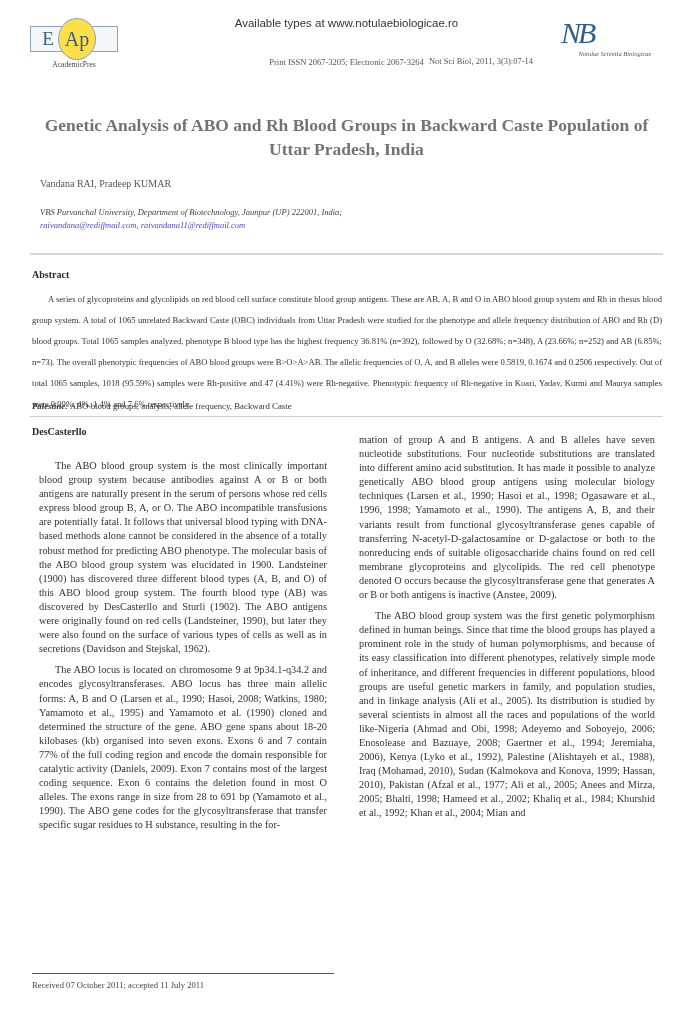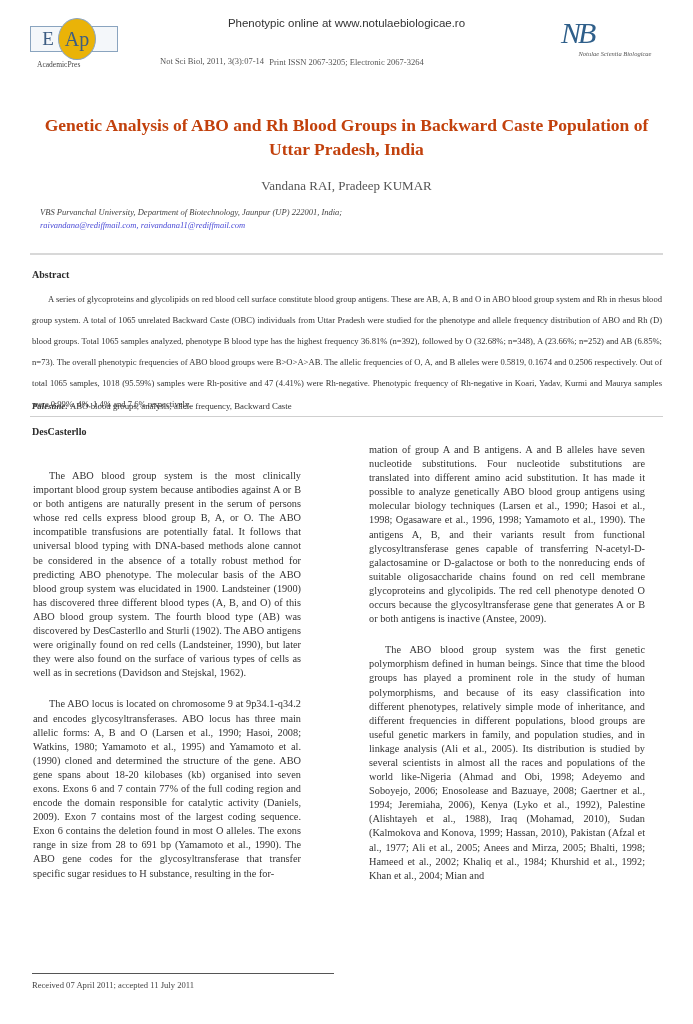--- a/index.html
+++ b/index.html
@@ -4,61 +4,61 @@
 <style>
   html, body { margin:0; padding:0; background:#ffffff; }
   body { width:693px; height:1024px; position:relative; overflow:hidden; color:#2b2b2b;
          font-family:"Liberation Serif","DejaVu Serif",serif; }
   .abs { position:absolute; }
   
   #logo-left { left:28px; top:18px; width:92px; height:50px; }
   .eap-box { position:absolute; top:8px; height:24px; border:1px solid #8aa4bf; background:#f4f7fa; }
   .eap-e { left:2px; width:34px; font-size:19px; color:#3d5d83; text-align:center; line-height:24px; }
   .eap-p { left:62px; width:26px; }
-  .eap-circle { position:absolute; left:30px; top:0px; width:36px; height:40px; border:1px solid #8aa4bf; border-radius:50%; background:#eab308;
+  .eap-circle { position:absolute; left:30px; top:0px; width:36px; height:40px; border:1px solid #8aa4bf; border-radius:50%; background:#fde047;
                 font-size:20px; color:#3d5d83; text-align:center; line-height:40px; }
-  .eap-name { position:absolute; left:9px; top:42px; width:92px; font-size:7.5px; color:#444; }
+  .eap-name { position:absolute; left:0; top:42px; width:92px; text-align:center; font-size:7.5px; color:#444; }
   #logo-right { left:560px; top:18px; width:110px; height:45px; }
   .nsb-mark { position:absolute; left:1px; top:-2px; font-size:30px; font-style:italic; color:#2f5f8a; letter-spacing:-3px; }
   .nsb-name { position:absolute; left:0; top:32px; width:110px; text-align:center; font-size:6.5px; color:#555; font-style:italic; }
   #avail { left:160px; top:17px; width:373px; text-align:center; font-family:"Liberation Sans","DejaVu Sans",sans-serif; font-size:11.5px; color:#333; }
   #issn { left:160px; top:57px; width:373px; text-align:center; font-size:8.5px; color:#555; }
-  #citation { left:160px; top:56px; width:373px; text-align:left; font-size:8.5px; color:#555; }
+  #citation { left:160px; top:56px; width:373px; text-align:right; font-size:8.5px; color:#555; }
   
-  #title { left:40px; top:113px; width:613px; text-align:center; font-size:17.5px; font-weight:bold; line-height:24px; color:#c2410c; }
-  #authors { left:40px; top:178px; width:613px; text-align:center; font-size:13px; color:#555; }
+  #title { left:40px; top:113px; width:613px; text-align:center; font-size:17.5px; font-weight:bold; line-height:24px; color:#737373; }
+  #authors { left:40px; top:178px; width:613px; font-size:10px; color:#555; }
   #affiliation { left:40px; top:207px; width:613px; text-align:left; font-size:8.5px; font-style:italic; color:#444; }
   #emails { left:40px; top:220px; width:613px; font-size:8.5px; font-style:italic; color:#4b4bd6; }
   #rule-top { left:30px; top:253px; width:633px; height:2px; background:#d8d8d8; }
   
   #abstract-heading { left:32px; top:269px; font-size:10px; font-weight:bold; color:#2b2b2b; }
   #abstract-body { left:32px; top:289px; width:630px; font-size:8.6px; line-height:21px; text-align:justify; text-indent:16px; color:#333; }
   #keywords { left:32px; top:401px; width:630px; font-size:8.8px; color:#333; }
   #keywords .kw-label { font-weight:bold; font-style:italic; }
   #rule-mid { left:30px; top:416px; width:633px; height:1px; background:#cfcfcf; }
   
   .col { font-size:10.3px; line-height:14.1px; text-align:justify; color:#333; }
-  .col p { margin:17px; text-indent:16px; }
+  .col p { margin:7px; text-indent:16px; }
   #intro-heading { left:32px; top:426px; font-size:10px; font-weight:bold; color:#2b2b2b; }
-  #col-left { left:16px; top:452px; width:302px; }
+  #col-left { left:32px; top:452px; width:302px; }
   #col-right { left:352px; top:426px; width:310px; }
   #rule-foot { left:32px; top:973px; width:302px; height:1px; background:#555; }
   #received { left:32px; top:980px; font-size:8.6px; color:#444; }
 </style>
 </head>
 <body>
 
 <div id="logo-left" class="abs">
   <div class="eap-box eap-e">E</div>
   <div class="eap-box eap-p"></div>
   <div class="eap-circle">Ap</div>
   <div class="eap-name">AcademicPres</div>
 </div>
 
-<div id="avail" class="abs">Phenotypic online at www.notulaebiologicae.ro</div>
+<div id="avail" class="abs">Available types at www.notulaebiologicae.ro</div>
 <div id="issn" class="abs">Print ISSN 2067-3205; Electronic 2067-3264</div>
 <div id="citation" class="abs">Not Sci Biol, 2011, 3(3):07-14</div>
 
 <div id="logo-right" class="abs">
   <div class="nsb-mark">NB</div>
   <div class="nsb-name">Notulae Scientia Biologicae</div>
 </div>
 
 <div id="title" class="abs">Genetic Analysis of ABO and Rh Blood Groups in Backward Caste Population of Uttar Pradesh, India</div>
 <div id="authors" class="abs">Vandana RAI, Pradeep KUMAR</div>
@@ -78,13 +78,13 @@
 <div id="col-left" class="abs col">
   <p>The ABO blood group system is the most clinically important blood group system because antibodies against A or B or both antigens are naturally present in the serum of persons whose red cells express blood group B, A, or O. The ABO incompatible transfusions are potentially fatal. It follows that universal blood typing with DNA-based methods alone cannot be considered in the absence of a totally robust method for predicting ABO phenotype. The molecular basis of the ABO blood group system was elucidated in 1900. Landsteiner (1900) has discovered three different blood types (A, B, and O) of this ABO blood group system. The fourth blood type (AB) was discovered by DesCasterllo and Sturli (1902). The ABO antigens were originally found on red cells (Landsteiner, 1990), but later they were also found on the surface of various types of cells as well as in secretions (Davidson and Stejskal, 1962).</p>
   <p>The ABO locus is located on chromosome 9 at 9p34.1-q34.2 and encodes glycosyltransferases. ABO locus has three main allelic forms: A, B and O (Larsen et al., 1990; Hasoi, 2008; Watkins, 1980; Yamamoto et al., 1995) and Yamamoto et al. (1990) cloned and determined the structure of the gene. ABO gene spans about 18-20 kilobases (kb) organised into seven exons. Exons 6 and 7 contain 77% of the full coding region and encode the domain responsible for catalytic activity (Daniels, 2009). Exon 7 contains most of the largest coding sequence. Exon 6 contains the deletion found in most O alleles. The exons range in size from 28 to 691 bp (Yamamoto et al., 1990). The ABO gene codes for the glycosyltransferase that transfer specific sugar residues to H substance, resulting in the for-</p>
 </div>
 <div id="col-right" class="abs col">
   <p style="text-indent:0">mation of group A and B antigens. A and B alleles have seven nucleotide substitutions. Four nucleotide substitutions are translated into different amino acid substitution. It has made it possible to analyze genetically ABO blood group antigens using molecular biology techniques (Larsen et al., 1990; Hasoi et al., 1998; Ogasaware et al., 1996, 1998; Yamamoto et al., 1990). The antigens A, B, and their variants result from functional glycosyltransferase genes capable of transferring N-acetyl-D-galactosamine or D-galactose or both to the nonreducing ends of suitable oligosaccharide chains found on red cell membrane glycoproteins and glycolipids. The red cell phenotype denoted O occurs because the glycosyltransferase gene that generates A or B or both antigens is inactive (Anstee, 2009).</p>
   <p>The ABO blood group system was the first genetic polymorphism defined in human beings. Since that time the blood groups has played a prominent role in the study of human polymorphisms, and because of its easy classification into different phenotypes, relatively simple mode of inheritance, and different frequencies in different populations, blood groups are useful genetic markers in family, and population studies, and in linkage analysis (Ali et al., 2005). Its distribution is studied by several scientists in almost all the races and populations of the world like-Nigeria (Ahmad and Obi, 1998; Adeyemo and Soboyejo, 2006; Enosolease and Bazuaye, 2008; Gaertner et al., 1994; Jeremiaha, 2006), Kenya (Lyko et al., 1992), Palestine (Alishtayeh et al., 1988), Iraq (Mohamad, 2010), Sudan (Kalmokova and Konova, 1999; Hassan, 2010), Pakistan (Afzal et al., 1977; Ali et al., 2005; Anees and Mirza, 2005; Bhalti, 1998; Hameed et al., 2002; Khaliq et al., 1984; Khurshid et al., 1992; Khan et al., 2004; Mian and</p>
 </div>
 
 <div id="rule-foot" class="abs"></div>
-<div id="received" class="abs">Received 07 April 2011; accepted 11 July 2011</div>
+<div id="received" class="abs">Received 07 October 2011; accepted 11 July 2011</div>
 
 </body></html>

